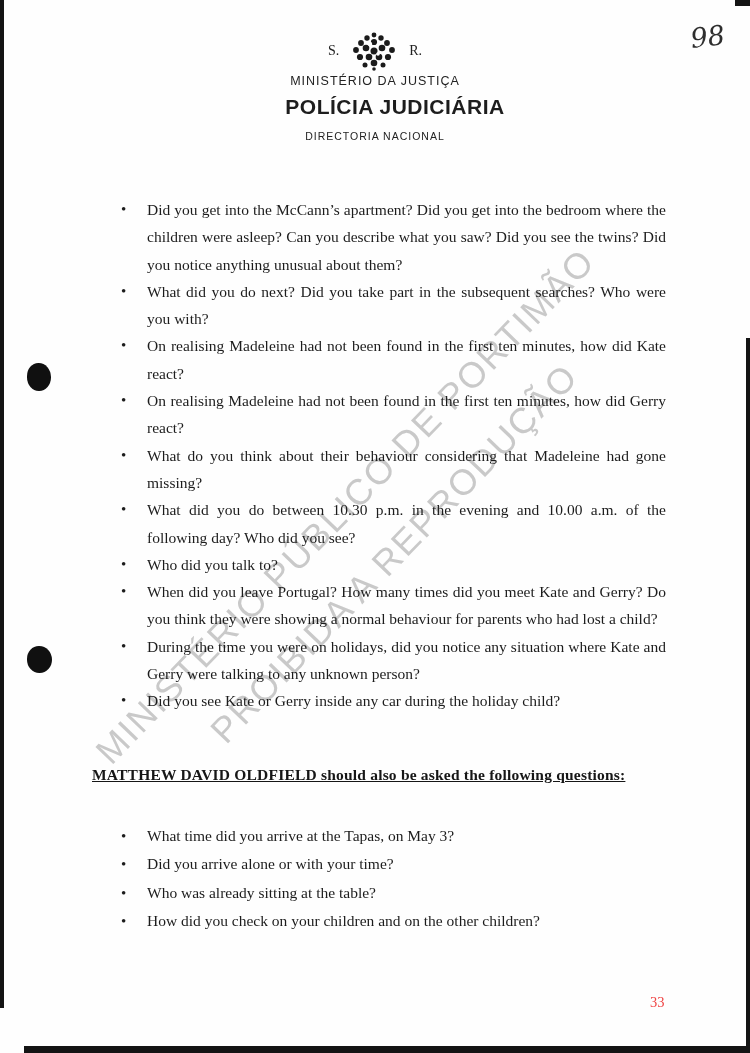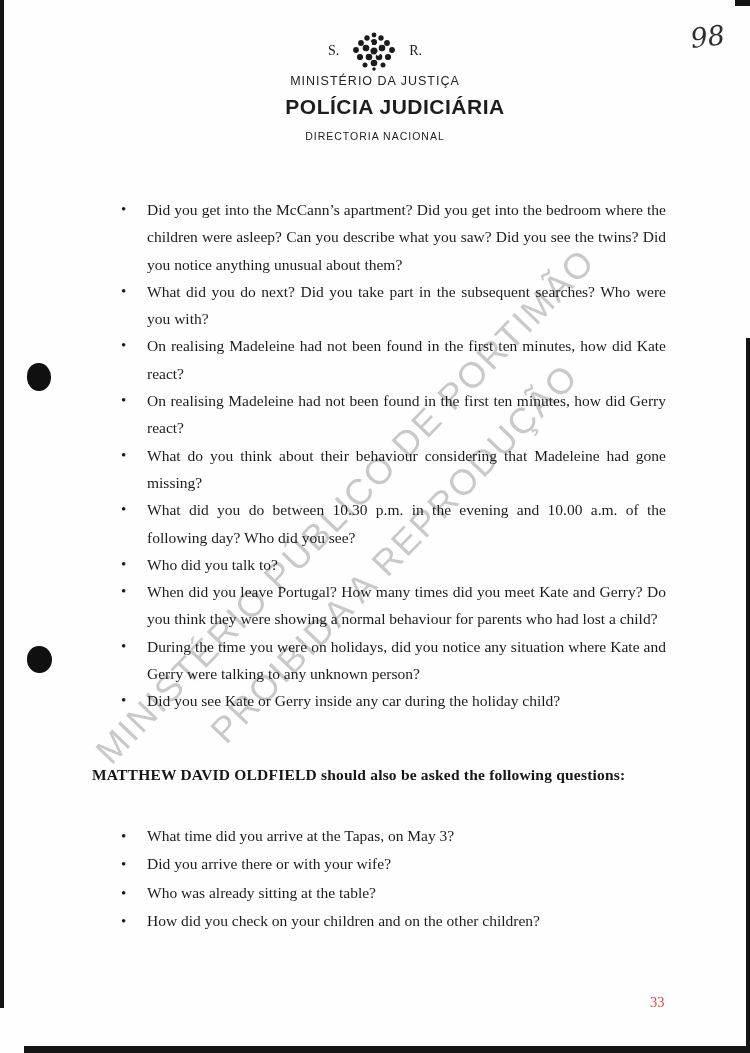--- a/index.html
+++ b/index.html
@@ -46,21 +46,21 @@
 
   
   .qlist { position:absolute; left:118px; width:548px; margin:0; padding:0;
            list-style:none; font-size:15.5px; }
   .qlist-1 { top:172px; line-height:27.3px;margin-top:24px; }
   .qlist-2 { top:822px; line-height:28.3px; }
   .qlist li { position:relative; padding-left:29px; text-align:justify; }
   .qlist li::before { content:"\2022"; position:absolute; left:3px; top:0; font-size:15px; }
 
   .section-heading { position:absolute; left:92px; top:766px; width:580px;
-                     font-size:15.5px; font-weight:bold; letter-spacing:0.2px; color:#161616; }
+                     font-size:15.5px; font-weight:bold; letter-spacing:0.2px; color:#161616;text-decoration:underline; }
 
   .page-number { position:absolute; left:650px; top:994px; font-size:14.5px; color:#ef4444; }
 </style>
 </head>
 <body>
 
 <div class="page">
 
   <div class="edge edge-left"></div>
   <div class="edge edge-right"></div>
@@ -123,21 +123,21 @@
       <li>Who did you talk to?</li>
       <li>When did you leave Portugal? How many times did you meet Kate and Gerry? Do you think they were showing a normal behaviour for parents who had lost a child?</li>
       <li>During the time you were on holidays, did you notice any situation where Kate and Gerry were talking to any unknown person?</li>
       <li>Did you see Kate or Gerry inside any car during the holiday child?</li>
     </ul>
 
     <div class="section-heading">MATTHEW DAVID OLDFIELD should also be asked the following questions:</div>
 
     <ul class="qlist qlist-2">
       <li>What time did you arrive at the Tapas, on May 3?</li>
-      <li>Did you arrive there or with your wife?</li>
+      <li>Did you arrive alone or with your time?</li>
       <li>Who was already sitting at the table?</li>
       <li>How did you check on your children and on the other children?</li>
     </ul>
 
     <div class="page-number">33</div>
 
   </div>
 </div>
 
 </body></html>

